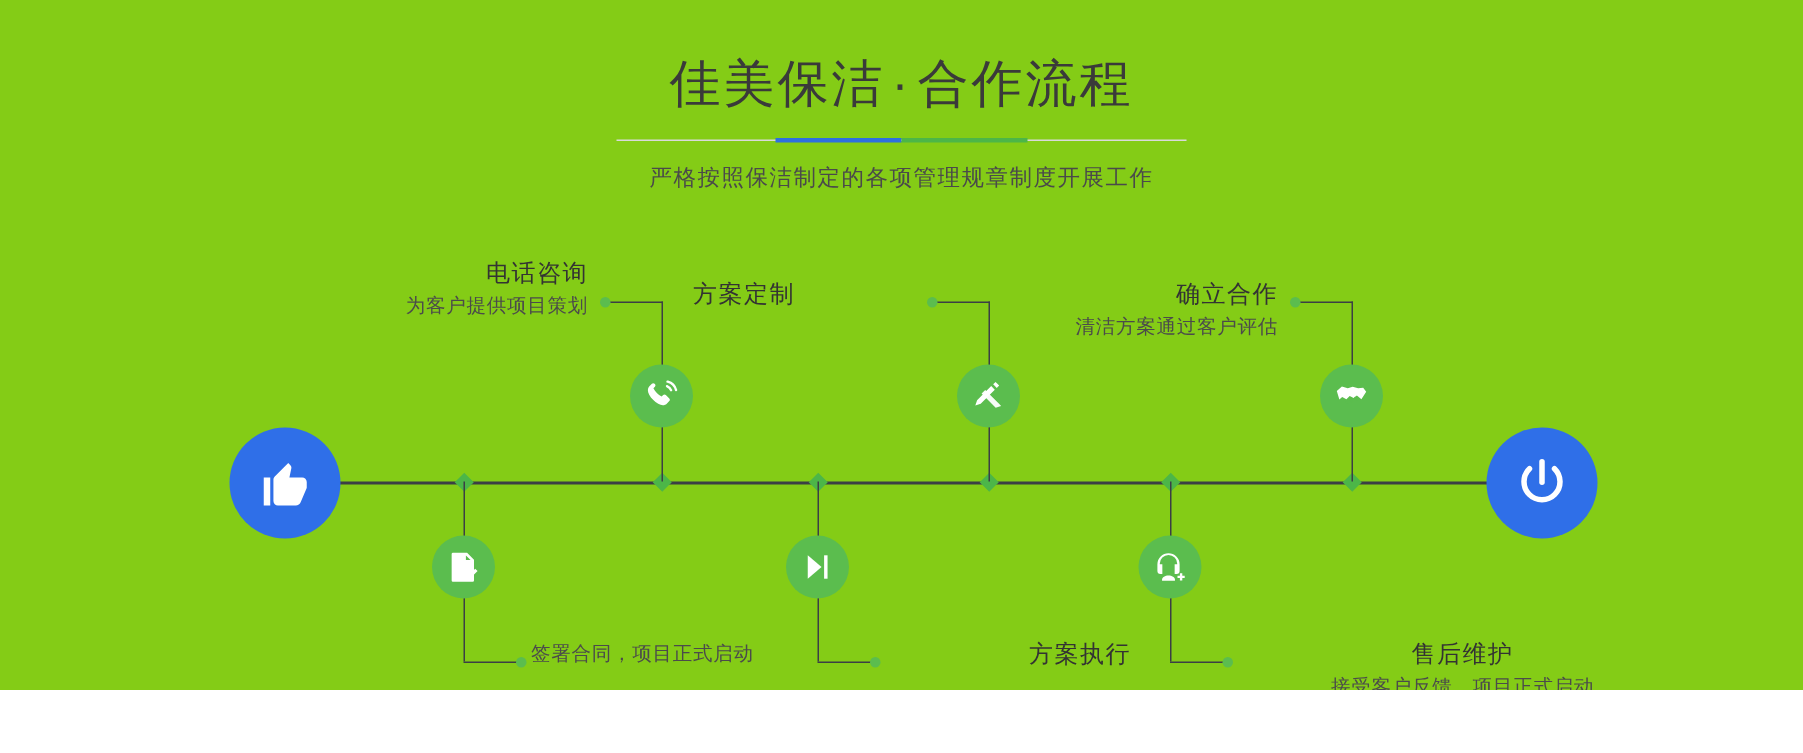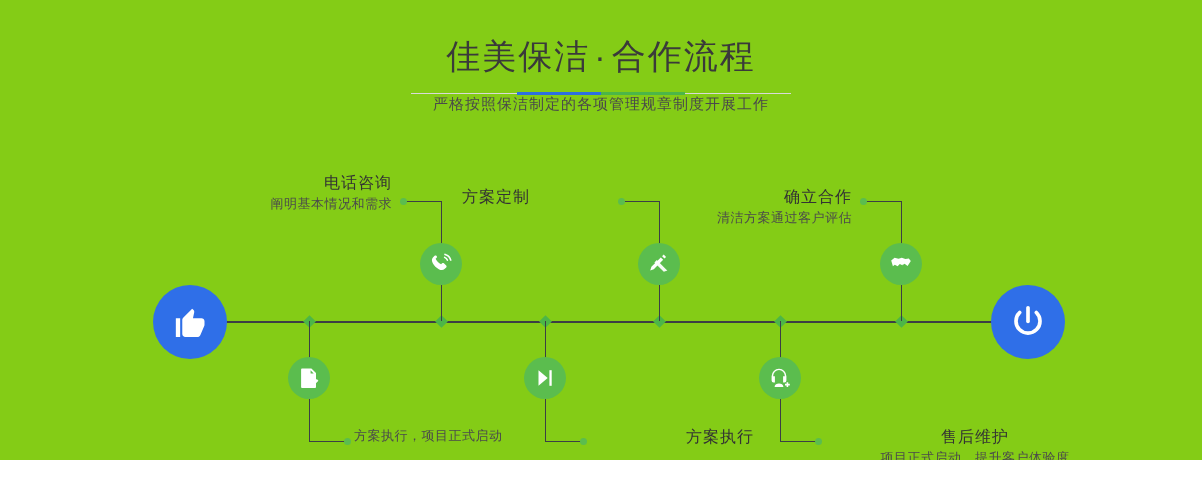--- a/index.html
+++ b/index.html
@@ -62,20 +62,21 @@
   }
   .rule-green {
     position: absolute;
     left: 190px;
     top: 0;
     width: 84px;
     height: 3px;
     background: #4cb648;
   }
   .subtitle {
+    margin-top: 14px;
     font-size: 15px;
     color: #4a4a4a;
     letter-spacing: 1px;
   }
 
   
   .timeline {
     position: absolute;
     left: 155px;
     top: 321px;
@@ -210,36 +211,36 @@
     <span>
       <svg width="24" height="24" viewBox="0 0 24 24" fill="#ffffff">
         <path d="M7.4 3.8c-.5-.5-1.3-.5-1.8 0l-1.7 1.7C2.6 6.8 2.6 9 3.8 11.2c1.3 2.4 3.6 4.7 6 6 2.2 1.2 4.4 1.2 5.7-.1l1.7-1.7c.5-.5.5-1.3 0-1.8l-2.3-2.3c-.5-.5-1.3-.5-1.8 0l-1 1c-1.2-.6-2.3-1.4-3.2-2.3-.9-.9-1.7-2-2.3-3.2l1-1c.5-.5.5-1.3 0-1.8L7.4 3.8z"></path>
         <path d="M15.6 4.6a.8.8 0 0 0-.3 1.5 4 4 0 0 1 2.4 2.4.8.8 0 0 0 1.5-.5 5.6 5.6 0 0 0-3.3-3.3.8.8 0 0 0-.3-.1z"></path>
         <path d="M16.1 1.6a.8.8 0 0 0-.2 1.6 7 7 0 0 1 5 5 .8.8 0 0 0 1.6-.3 8.6 8.6 0 0 0-6.1-6.2.8.8 0 0 0-.3-.1z"></path>
       </svg>
     </span>
   </div>
   <div class="step-label" style="left:252px; top:172px; text-align:right; width:140px;">
     <div class="step-title">电话咨询</div>
-    <div class="step-desc">阐明基本情况和需求</div>
+    <div class="step-desc">为客户提供项目策划</div>
   </div>
 
   <div class="conn-v" style="left:309px; top:321px; height:120px;"></div>
   <div class="conn-h" style="left:309px; top:441px; width:38px;"></div>
   <div class="tdot" style="left:344px; top:438px;"></div>
   <div class="badge" style="left:288px; top:357px;">
     <span>
       <svg width="24" height="24" viewBox="0 0 24 24" fill="#ffffff">
         <path d="M5 2.5h9.4L19 7.1V21a.9.9 0 0 1-.9.9H5a.9.9 0 0 1-.9-.9V3.4A.9.9 0 0 1 5 2.5zm8.6 1.8v3.1h3.1l-3.1-3.1zM7.2 10.1h8v1.5h-8v-1.5zm0 3.3h8v1.5h-8v-1.5zm0 3.3h5.2v1.5H7.2v-1.5z"></path>
         <path d="M19.8 13.1l1.6 1.6-5.2 5.2-2.1.5.5-2.1 5.2-5.2z"></path>
       </svg>
     </span>
   </div>
   <div class="step-label" style="left:354px; top:426px; text-align:left; width:260px;">
-    <div class="step-desc">方案执行，项目正式启动</div>
+    <div class="step-desc">签署合同，项目正式启动</div>
   </div>
 
   <div class="conn-v" style="left:659px; top:201px; height:120px;"></div>
   <div class="conn-h" style="left:622px; top:201px; width:38px;"></div>
   <div class="tdot" style="left:618px; top:198px;"></div>
   <div class="badge" style="left:638px; top:243px;">
     <span>
       <svg width="24" height="24" viewBox="0 0 24 24" fill="#ffffff">
         <path d="M3.2 18.4l1.2-3.6 9.4-9.4 2.4 2.4-9.4 9.4-3.6 1.2z"></path>
         <path d="M15.1 4.2l1.6-1.6 2.4 2.4-1.6 1.6-2.4-2.4z"></path>
@@ -289,16 +290,16 @@
     <span>
       <svg width="24" height="24" viewBox="0 0 24 24" fill="#ffffff">
         <path d="M11 2.8a7.4 7.4 0 0 0-7.4 7.4v4.4a2 2 0 0 0 2 2h1.3v-6.4H5.2v-.4A5.8 5.8 0 0 1 11 4a5.8 5.8 0 0 1 5.8 5.8v.4h-1.7v6.4h1.3a2 2 0 0 0 2-2v-4.4A7.4 7.4 0 0 0 11 2.8z"></path>
         <path d="M11 17.6c-2.3 0-4.3 1.2-4.3 2.7v.8h8.6v-.8c0-1.5-2-2.7-4.3-2.7z"></path>
         <path d="M18.6 16.2h1.6v1.6h1.6v1.6h-1.6v1.6h-1.6v-1.6H17v-1.6h1.6v-1.6z"></path>
       </svg>
     </span>
   </div>
   <div class="step-label" style="left:825px; top:426px; text-align:center; width:300px;">
     <div class="step-title">售后维护</div>
-    <div class="step-desc">项目正式启动，提升客户体验度</div>
+    <div class="step-desc">接受客户反馈，项目正式启动</div>
   </div>
 
 </div>
 
 </body></html>

